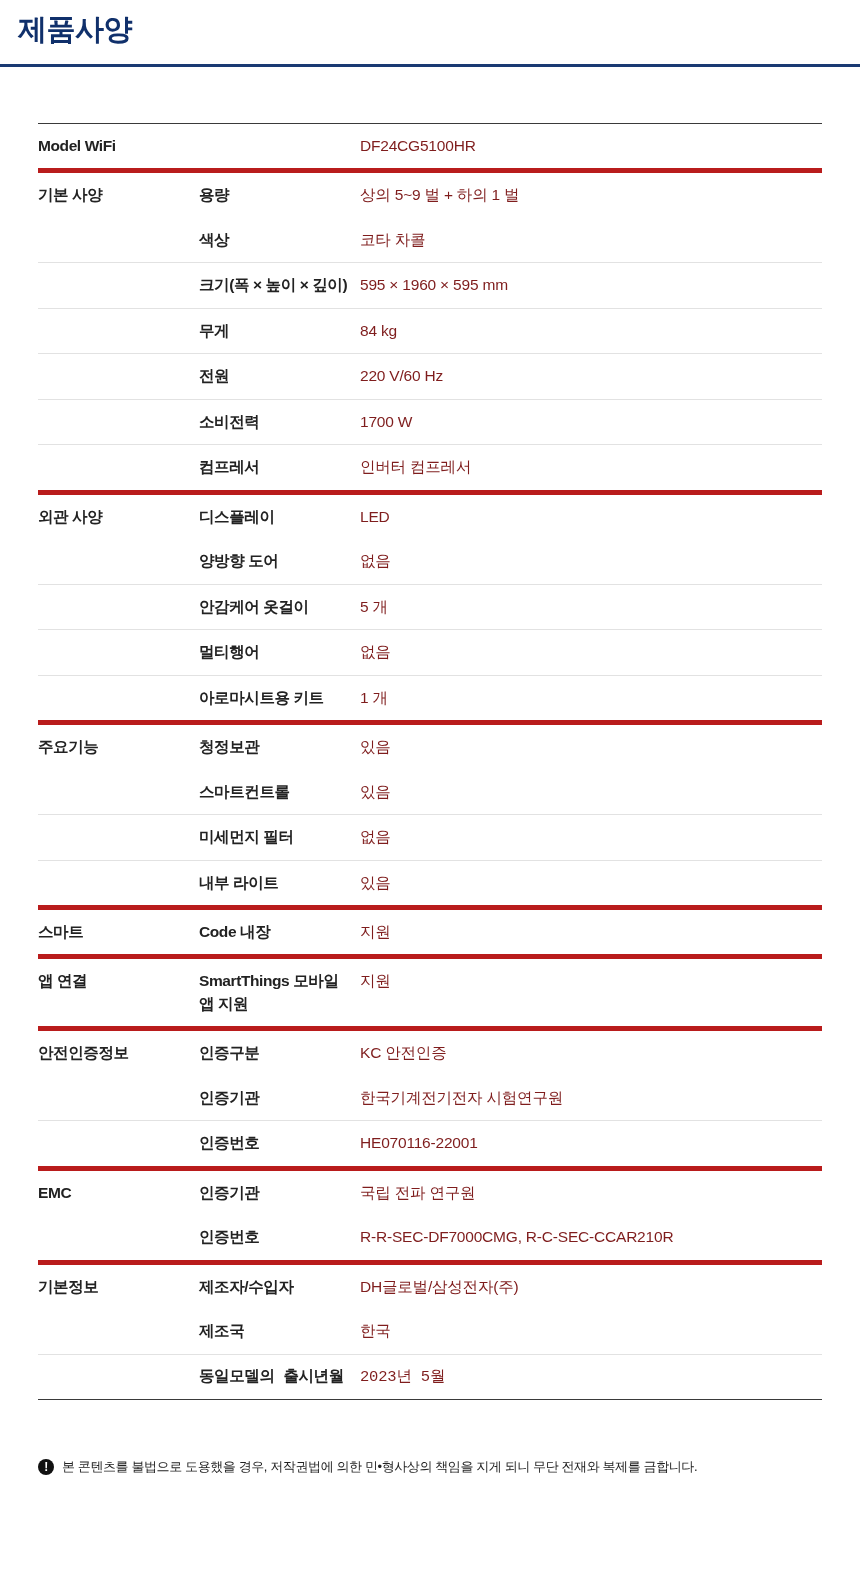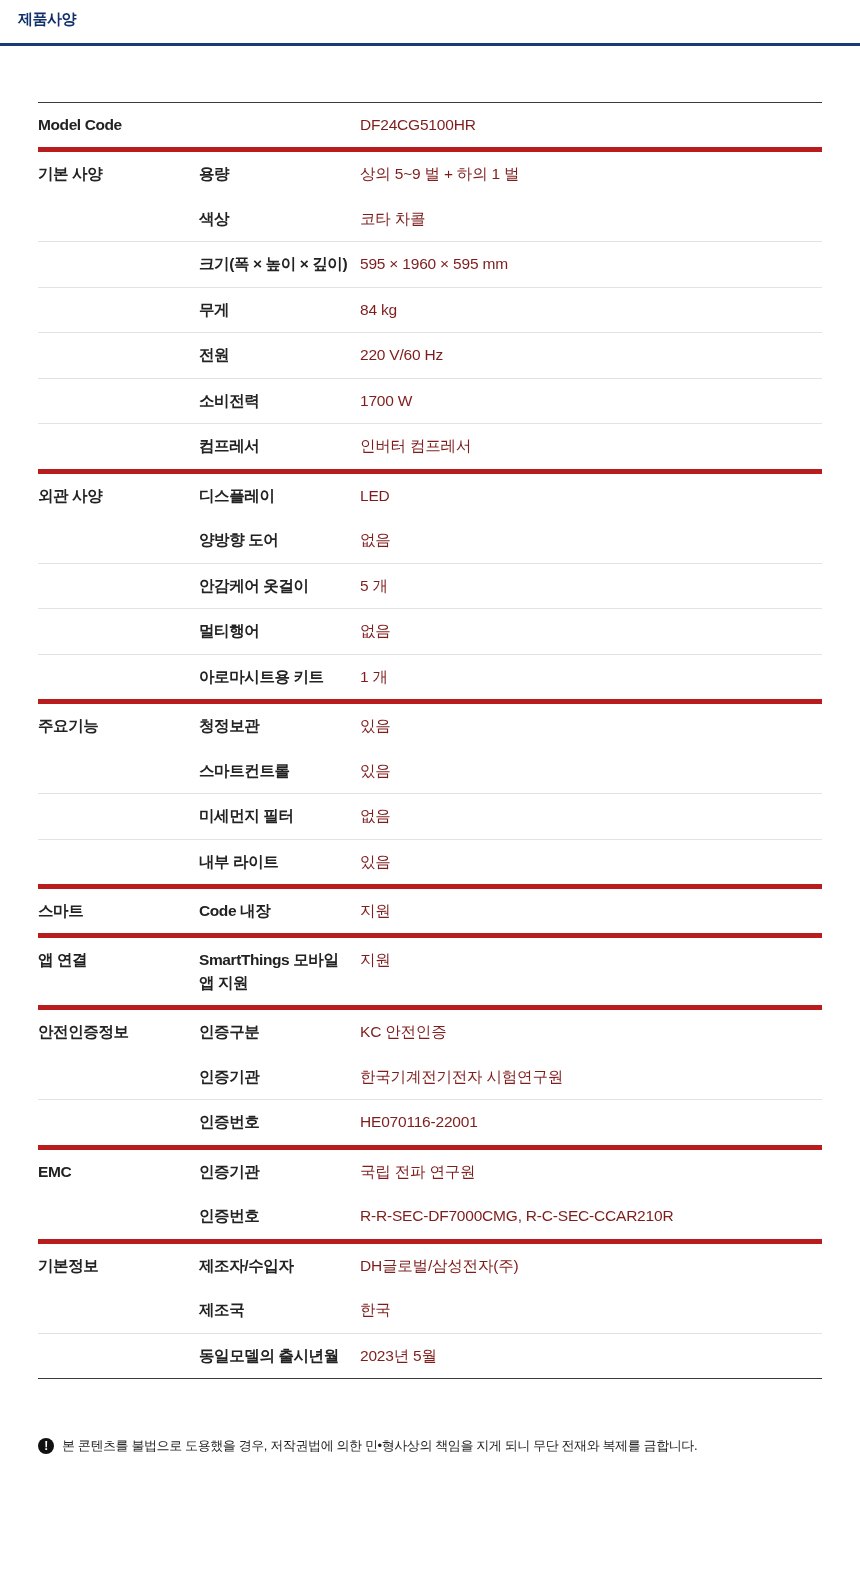--- a/index.html
+++ b/index.html
@@ -14,21 +14,21 @@
     font-family: "Liberation Sans", sans-serif;
     color: #2b2b2b;
     position: relative;
   }
 
   .page-header {
     padding: 10px 0 14px 18px;
     border-bottom: 3px solid #1a3a73;
   }
   .page-title {
-    font-size: 15px;
+    font-size: 29px;
     font-weight: bold;
     color: #10306b;
     letter-spacing: -0.5px;
   }
 
   .spec-wrap {
     padding: 0 38px;
     margin-top: 56px;
   }
 
@@ -58,21 +58,21 @@
     letter-spacing: -0.4px;
   }
   td.val {
     color: #7f1d1d;
     letter-spacing: -0.2px;
   }
 
   
   tr.sub td { border-bottom: 1px solid #e2e2e2; }
   tr.grouptop td { border-top: 5px solid #b91c1c; }
-  tr.tablebottom td { border-bottom: 1px solid #3a3a3a; }
+  tr.tablebottom td { border-bottom: 1px solid #3a3a3a; font-family: Liberation Mono, monospace; }
 
   
   tr.firstrow td { border-top: 1px solid #3a3a3a; }
 
   .footer-note {
     margin: 58px 38px 22px 38px;
     display: flex;
     align-items: flex-start;
     gap: 8px;
     font-size: 13px;
@@ -97,21 +97,21 @@
 <body>
 
 <div class="page-header">
   <div class="page-title">제품사양</div>
 </div>
 
 <div class="spec-wrap">
   <table class="spec">
     <tbody id="spec-body">
         <tr class="firstrow">
-          <td class="item" colspan="2">Model Code</td>
+          <td class="item" colspan="2">Model WiFi</td>
           <td class="val">DF24CG5100HR</td>
         </tr>
         <tr class="grouptop">
           <td class="cat">기본 사양</td>
           <td class="item">용량</td>
           <td class="val">상의 5~9 벌 + 하의 1 벌</td>
         </tr>
         <tr class="sub">
           <td class="cat"></td>
           <td class="item">색상</td>

